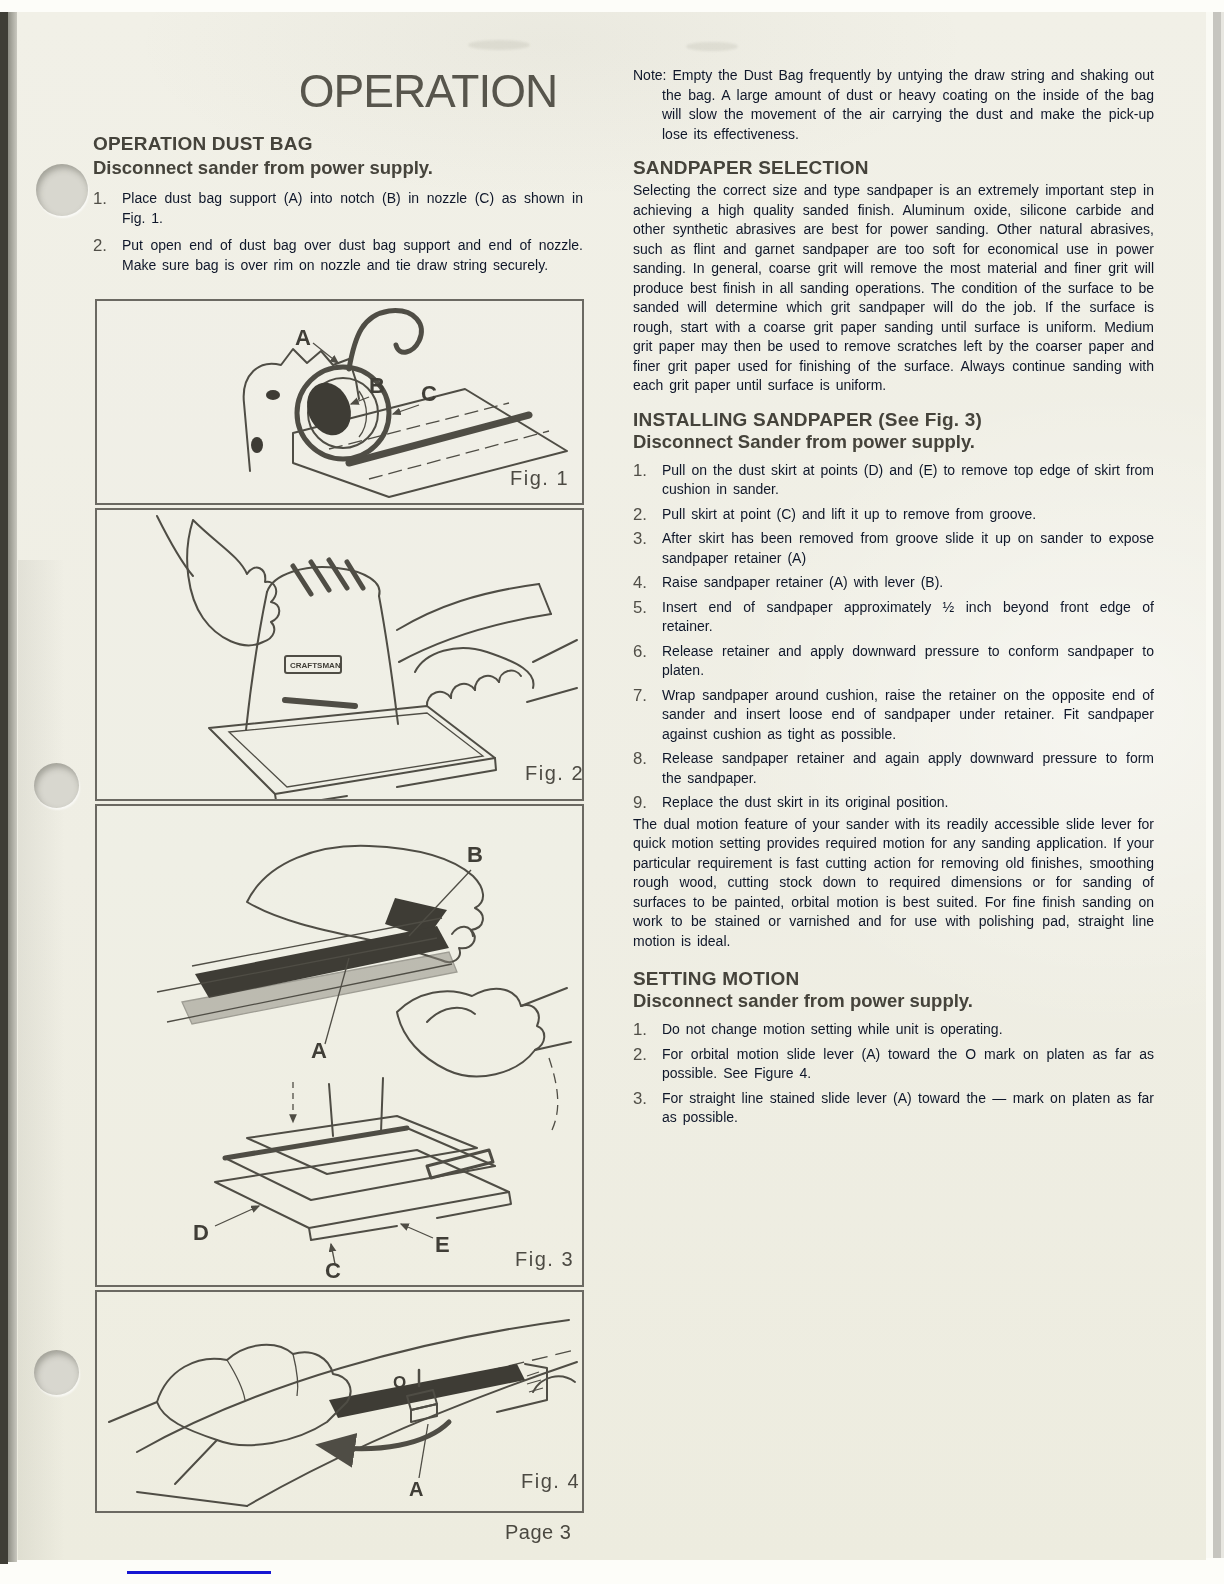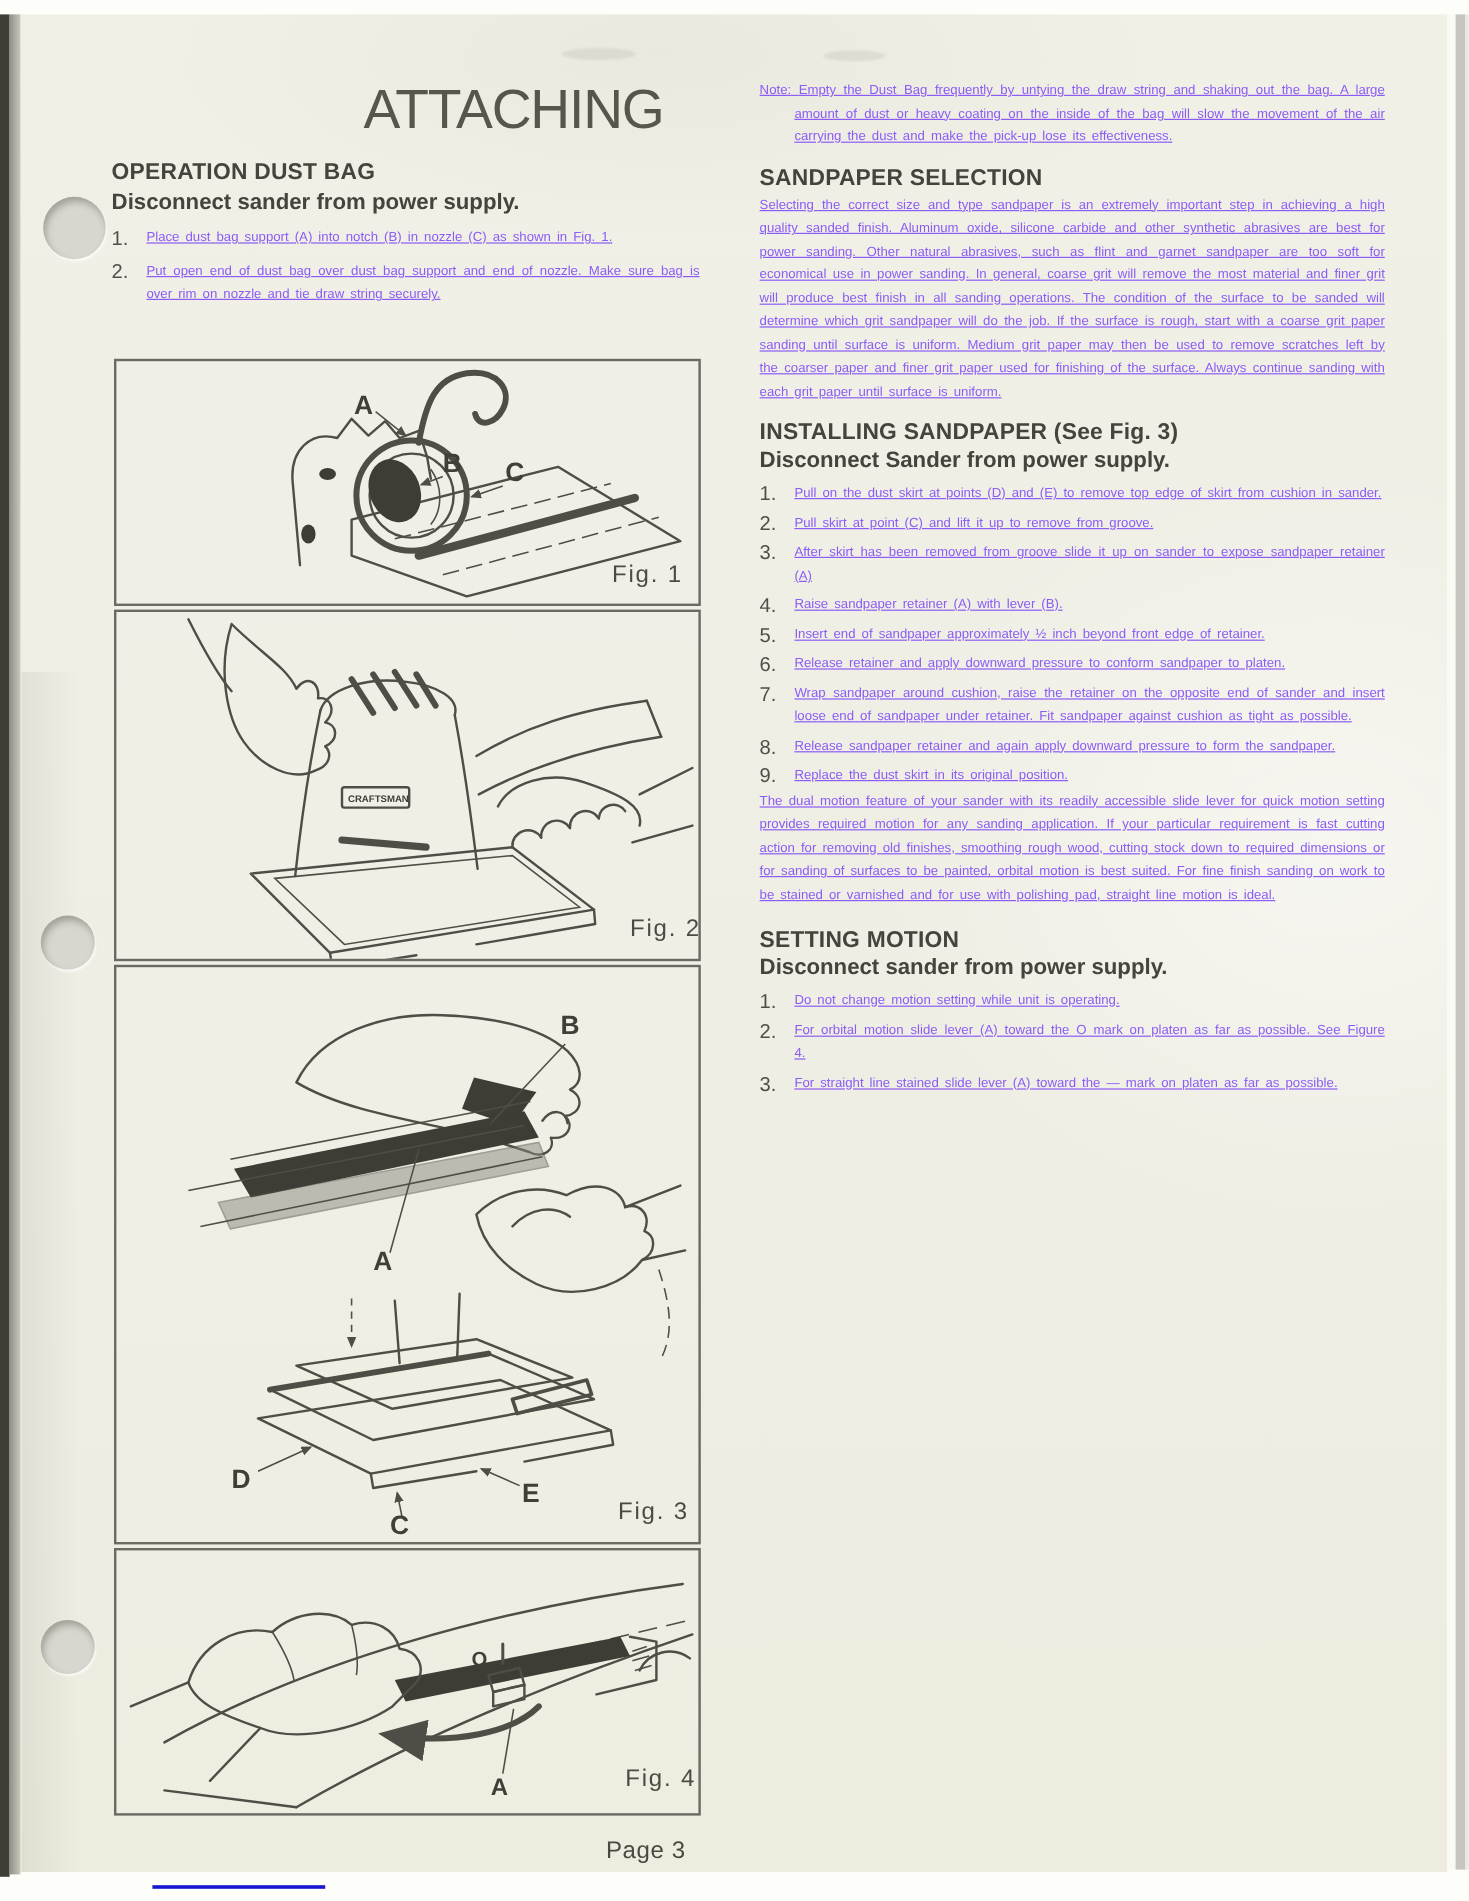--- a/index.html
+++ b/index.html
@@ -30,57 +30,57 @@
   .blueline{left:127px;top:1571px;width:144px;height:3px;background:#1717d2;}
   
   .title{
     left:292px;top:64px;width:272px;text-align:center;
     font-size:46px;letter-spacing:-1px;color:#57554c;font-weight:400;
   }
   .colL{left:93px;top:132px;width:490px;}
   .colR{left:633px;top:66px;width:521px;}
   .h{font-size:19px;font-weight:bold;color:#45433b;line-height:23px;letter-spacing:.2px;}
   .hsub{font-size:18.5px;font-weight:bold;color:#45433b;line-height:22px;}
-  .p,.t,.hangTxt{font-size:11px;line-height:19.5px;color:#8b5cf6;text-align:justify;word-spacing:2px;text-decoration:underline;}
+  .p,.t,.hangTxt{font-size:14px;line-height:19.5px;color:#0f172a;text-align:justify;word-spacing:2px;}
   .hang{padding-left:29px;text-indent:-29px;}
   .hang span{text-indent:0;}
   .li{display:flex;margin-top:5px;}
   .li .n{width:29px;flex:none;font-size:16.8px;line-height:19.5px;color:#504e47;}
   .li .t{flex:1;}
   .mt2{margin-top:2px;} .mt4{margin-top:4px;} .mt8{margin-top:8px;}
   .mt10{margin-top:10px;} .mt12{margin-top:12px;} .mt14{margin-top:14px;} .mt16{margin-top:16px;}
   
   .figbox{border:2px solid #6b6962;box-sizing:border-box;background:rgba(255,255,255,0.06);}
   .figbox svg{display:block;width:100%;height:100%;}
   .sk{stroke:#4f4d45;stroke-width:2;fill:none;stroke-linecap:round;stroke-linejoin:round;}
   .skh{stroke:#4f4d45;stroke-width:5;fill:none;stroke-linecap:round;stroke-linejoin:round;}
   .dark{fill:#3e3c35;stroke:none;}
   .lbl{font-family:"Liberation Sans",sans-serif;font-size:22px;font-weight:bold;fill:#403e37;}
   .cap{font-family:"Liberation Sans",sans-serif;font-size:20px;fill:#4c4a43;letter-spacing:1.5px;}
   .thin{stroke:#4f4d45;stroke-width:1.3;fill:none;}
-  .pagenum{left:505px;top:1521px;font-size:20px;color:#4a4840;letter-spacing:.5px;margin-top:10px;}
+  .pagenum{left:505px;top:1521px;font-size:20px;color:#4a4840;letter-spacing:.5px;}
 </style>
 </head>
 <body>
 
 <div class="abs paper"></div>
 <div class="abs crease"></div>
 <div class="abs edgeLout"></div>
 <div class="abs edgeLin"></div>
 <div class="abs edgeRwhite"></div>
 <div class="abs edgeRgray"></div>
 <div class="abs edgeRfar"></div>
 <div class="abs hole" style="left:36px;top:164px;width:52px;height:52px;"></div>
 <div class="abs hole" style="left:34px;top:763px;width:45px;height:45px;"></div>
 <div class="abs hole" style="left:34px;top:1350px;width:45px;height:45px;"></div>
 <div class="abs smudge" style="left:468px;top:40px;width:62px;height:10px;"></div>
 <div class="abs smudge" style="left:686px;top:42px;width:52px;height:9px;"></div>
 <div class="abs blueline"></div>
 
-<div class="abs title">ATTACHING</div>
+<div class="abs title">OPERATION</div>
 
 <div class="abs colL">
   <div class="h">OPERATION DUST BAG</div>
   <div class="hsub mt2">Disconnect sander from power supply.</div>
   <div class="li mt10">
     <div class="n">1.</div>
     <div class="t">Place dust bag support (A) into notch (B) in nozzle (C) as shown in Fig. 1.</div>
   </div>
   <div class="li mt8">
     <div class="n">2.</div>

